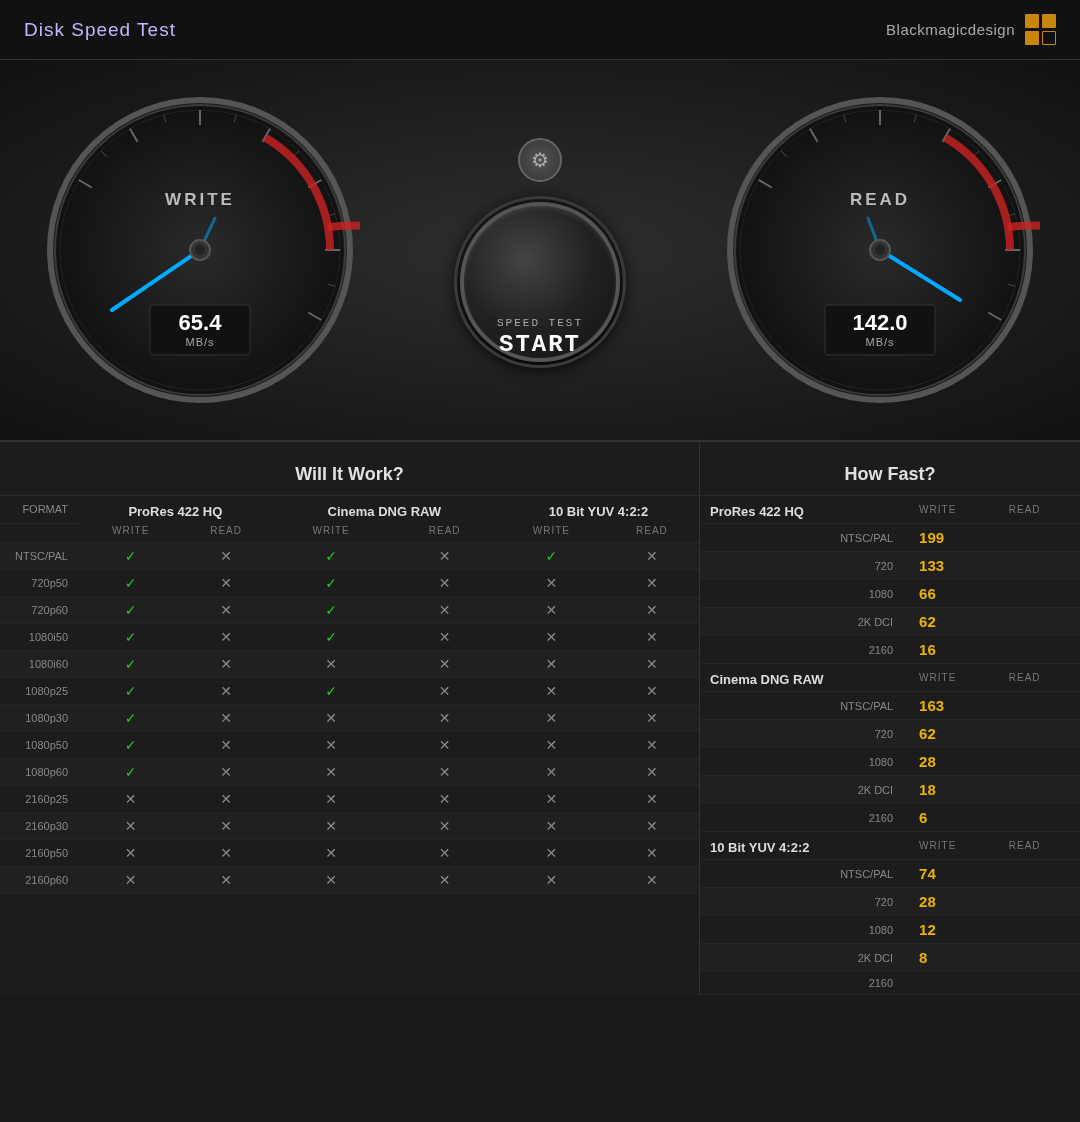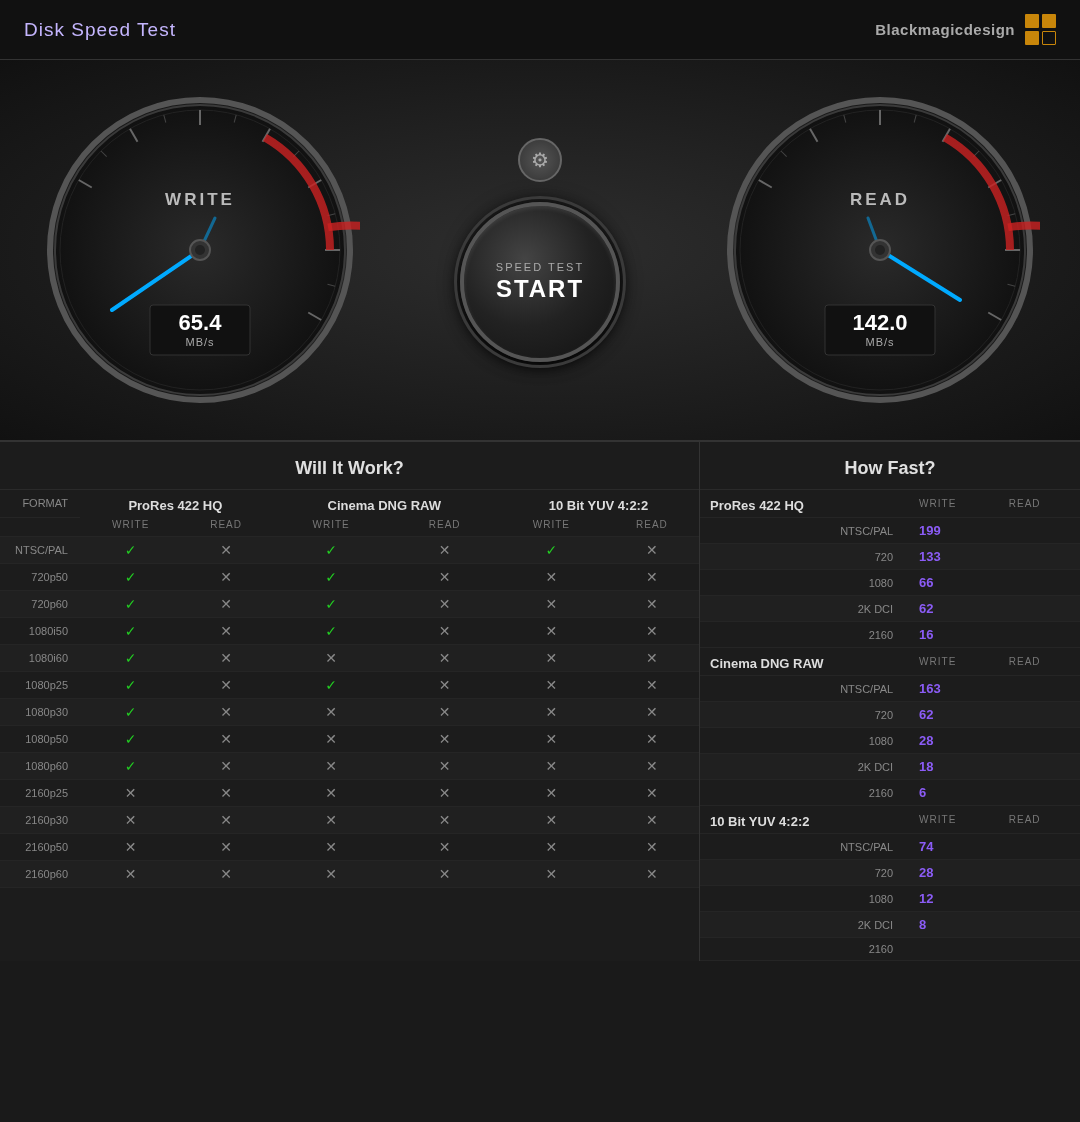--- a/index.html
+++ b/index.html
@@ -28,21 +28,21 @@
       letter-spacing: 1px;
     }
     .logo-area {
       display: flex;
       align-items: center;
       gap: 10px;
     }
     .logo-text {
       color: #aaa;
       font-size: 15px;
-      font-weight: 700;
+      font-weight: 400;
       letter-spacing: 0.5px;
       margin-left: 24px;
     }
     .logo-squares {
       display: grid;
       grid-template-columns: 1fr 1fr;
       gap: 3px;
     }
     .logo-sq {
       width: 14px;
@@ -95,25 +95,26 @@
     .start-btn {
       width: 160px;
       height: 160px;
       border-radius: 50%;
       background: radial-gradient(circle at 40% 35%, #444 0%, #222 50%, #111 100%);
       border: 4px solid #555;
       box-shadow: 0 0 20px rgba(0,0,0,0.8), inset 0 2px 4px rgba(255,255,255,0.1), 0 4px 15px rgba(0,0,0,0.9);
       display: flex;
       flex-direction: column;
       align-items: center;
-      justify-content: center;
+      justify-content: flex-end;
       cursor: pointer;
       color: #ddd;
       outline: 3px solid #3a3a3a;
       outline-offset: 3px;
+      font-family: Liberation Mono, monospace;
     }
     .start-btn .speed-test-label {
       font-size: 11px;
       letter-spacing: 2px;
       color: #aaa;
       font-weight: 400;
     }
     .start-btn .start-label {
       font-size: 24px;
       font-weight: bold;
@@ -132,21 +133,21 @@
       border-right: 1px solid #333;
       padding: 0;
     }
     .how-fast {
       width: 380px;
       padding: 0;
     }
 
     .section-header {
       text-align: center;
-      padding: 16px 0 10px;
+      padding: 22px 0 10px;
       font-size: 18px;
       font-weight: bold;
       color: #e0e0e0;
       background: #1c1c1c;
       border-bottom: 1px solid #2a2a2a;
     }
 
     
     .work-table {
       width: 100%;
@@ -208,22 +209,22 @@
       letter-spacing: 1px;
       text-transform: uppercase;
     }
     .fast-table .res-label {
       color: #888;
       font-size: 11px;
       text-align: right;
       padding-right: 16px;
     }
     .fast-table .speed-val {
-      color: #8b5cf6;
-      font-size: 13px;
+      color: #eab308;
+      font-size: 15px;
       font-weight: bold;
     }
     .fast-table tr:nth-child(odd) td { background: #202020; }
     .fast-table tr:nth-child(even) td { background: #1c1c1c; }
     .fast-table .header-row td { background: #1c1c1c !important; }
   </style>
 </head>
 <body>
 
 <div class="header">

